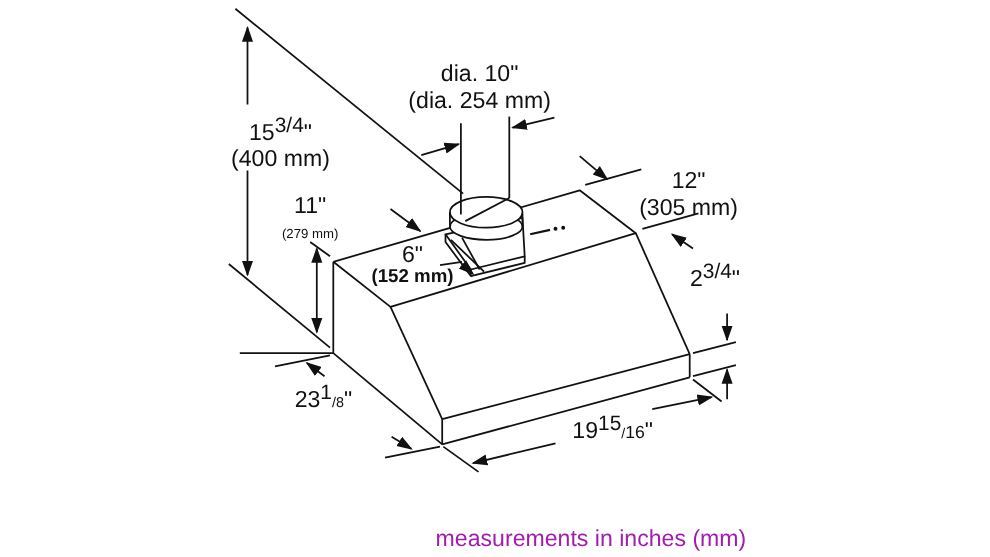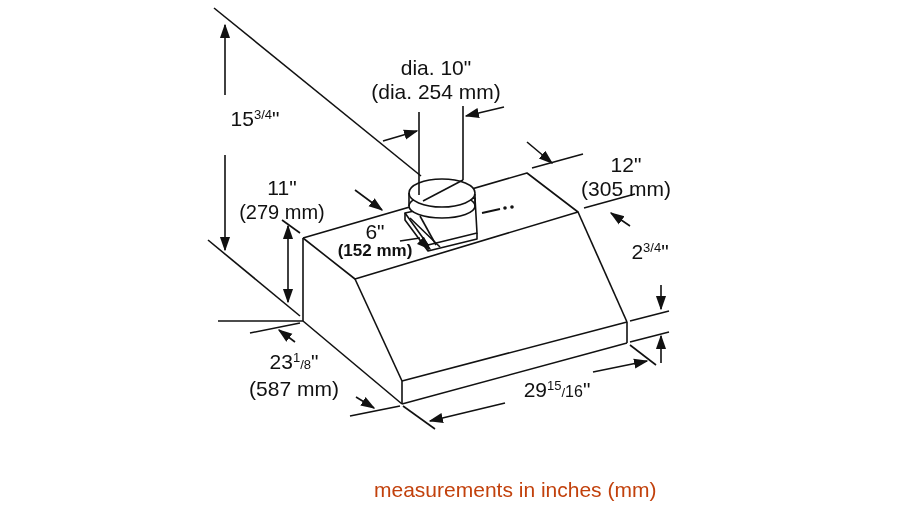--- a/index.html
+++ b/index.html
@@ -1,23 +1,23 @@
 <!DOCTYPE html>
 <html><head>
 <meta charset="utf-8">
 <style>
   html, body { margin: 0; padding: 0; background: #ffffff; }
   body { width: 900px; height: 506px; position: relative; overflow: hidden;
          font-family: "Liberation Sans", sans-serif; color: #111; }
   svg { position: absolute; left: 0; top: 0; }
   .lbl { position: absolute; font-size: 21px; line-height: 24px; white-space: nowrap; color: #111; }
-  .lbl sup, .lbl sub { font-size: 13px; }
+  .lbl sup, .lbl sub { font-size: 19px; }
   .lbl sup { vertical-align: 7px; }
   .center { text-align: center; }
-  .caption { position: absolute; left: 374px; top: 478px; font-size: 21px; color: #c2410c; }
+  .caption { position: absolute; left: 396px; top: 478px; font-size: 21px; color: #a21caf; }
 </style>
 </head>
 <body>
 
 <svg width="900" height="506" viewBox="0 0 900 506">
   <defs>
     <marker id="ah" viewBox="0 0 10 10" refX="9" refY="5" markerWidth="9" markerHeight="9" orient="auto-start-reverse">
       <path d="M0,1.5 L10,5 L0,8.5 z" fill="#111"></path>
     </marker>
   </defs>
@@ -113,43 +113,43 @@
   </g>
 </svg>
 
 <div class="lbl center" style="left:356px; top:56px; width:160px;">
   <div>dia. 10"</div>
   <div>(dia. 254 mm)</div>
 </div>
 
 <div class="lbl center" style="left:200px; top:103px; width:110px;">
   <div><span>15</span><sup>3/4</sup><span>"</span></div>
+  <div>(400 mm)</div>
 </div>
 
 <div class="lbl center" style="left:232px; top:176px; width:100px;">
   <div>11"</div>
-  <div class="small" style="font-size:20px;">(279 mm)</div>
+  <div class="small" style="font-size:12px;">(279 mm)</div>
 </div>
 
 <div class="lbl center" style="left:326px; top:220px; width:98px;">
   <div>6"</div>
   <div style="font-size:17px; margin-top:-5px;font-weight:bold;">(152 mm)</div>
 </div>
 
 <div class="lbl center" style="left:566px; top:153px; width:120px;">
   <div>12"</div>
   <div>(305 mm)</div>
 </div>
 
 <div class="lbl center" style="left:600px; top:236px; width:100px;">
   <div><span>2</span><sup>3/4</sup><span>"</span></div>
 </div>
 
 <div class="lbl center" style="left:232px; top:346px; width:124px;">
   <div><span>23</span><sup>1</sup><span style="font-size:13px;">/</span><span style="font-size:13px;">8</span><span>"</span></div>
-  <div>(587 mm)</div>
 </div>
 
 <div class="lbl center" style="left:492px; top:374px; width:130px;">
-  <div><span>29</span><sup>15</sup><span style="font-size:13px;">/</span><span style="font-size:16px;">16</span><span>"</span></div>
+  <div><span>19</span><sup>15</sup><span style="font-size:13px;">/</span><span style="font-size:16px;">16</span><span>"</span></div>
 </div>
 
 <div class="caption">measurements in inches (mm)</div>
 
 </body></html>

